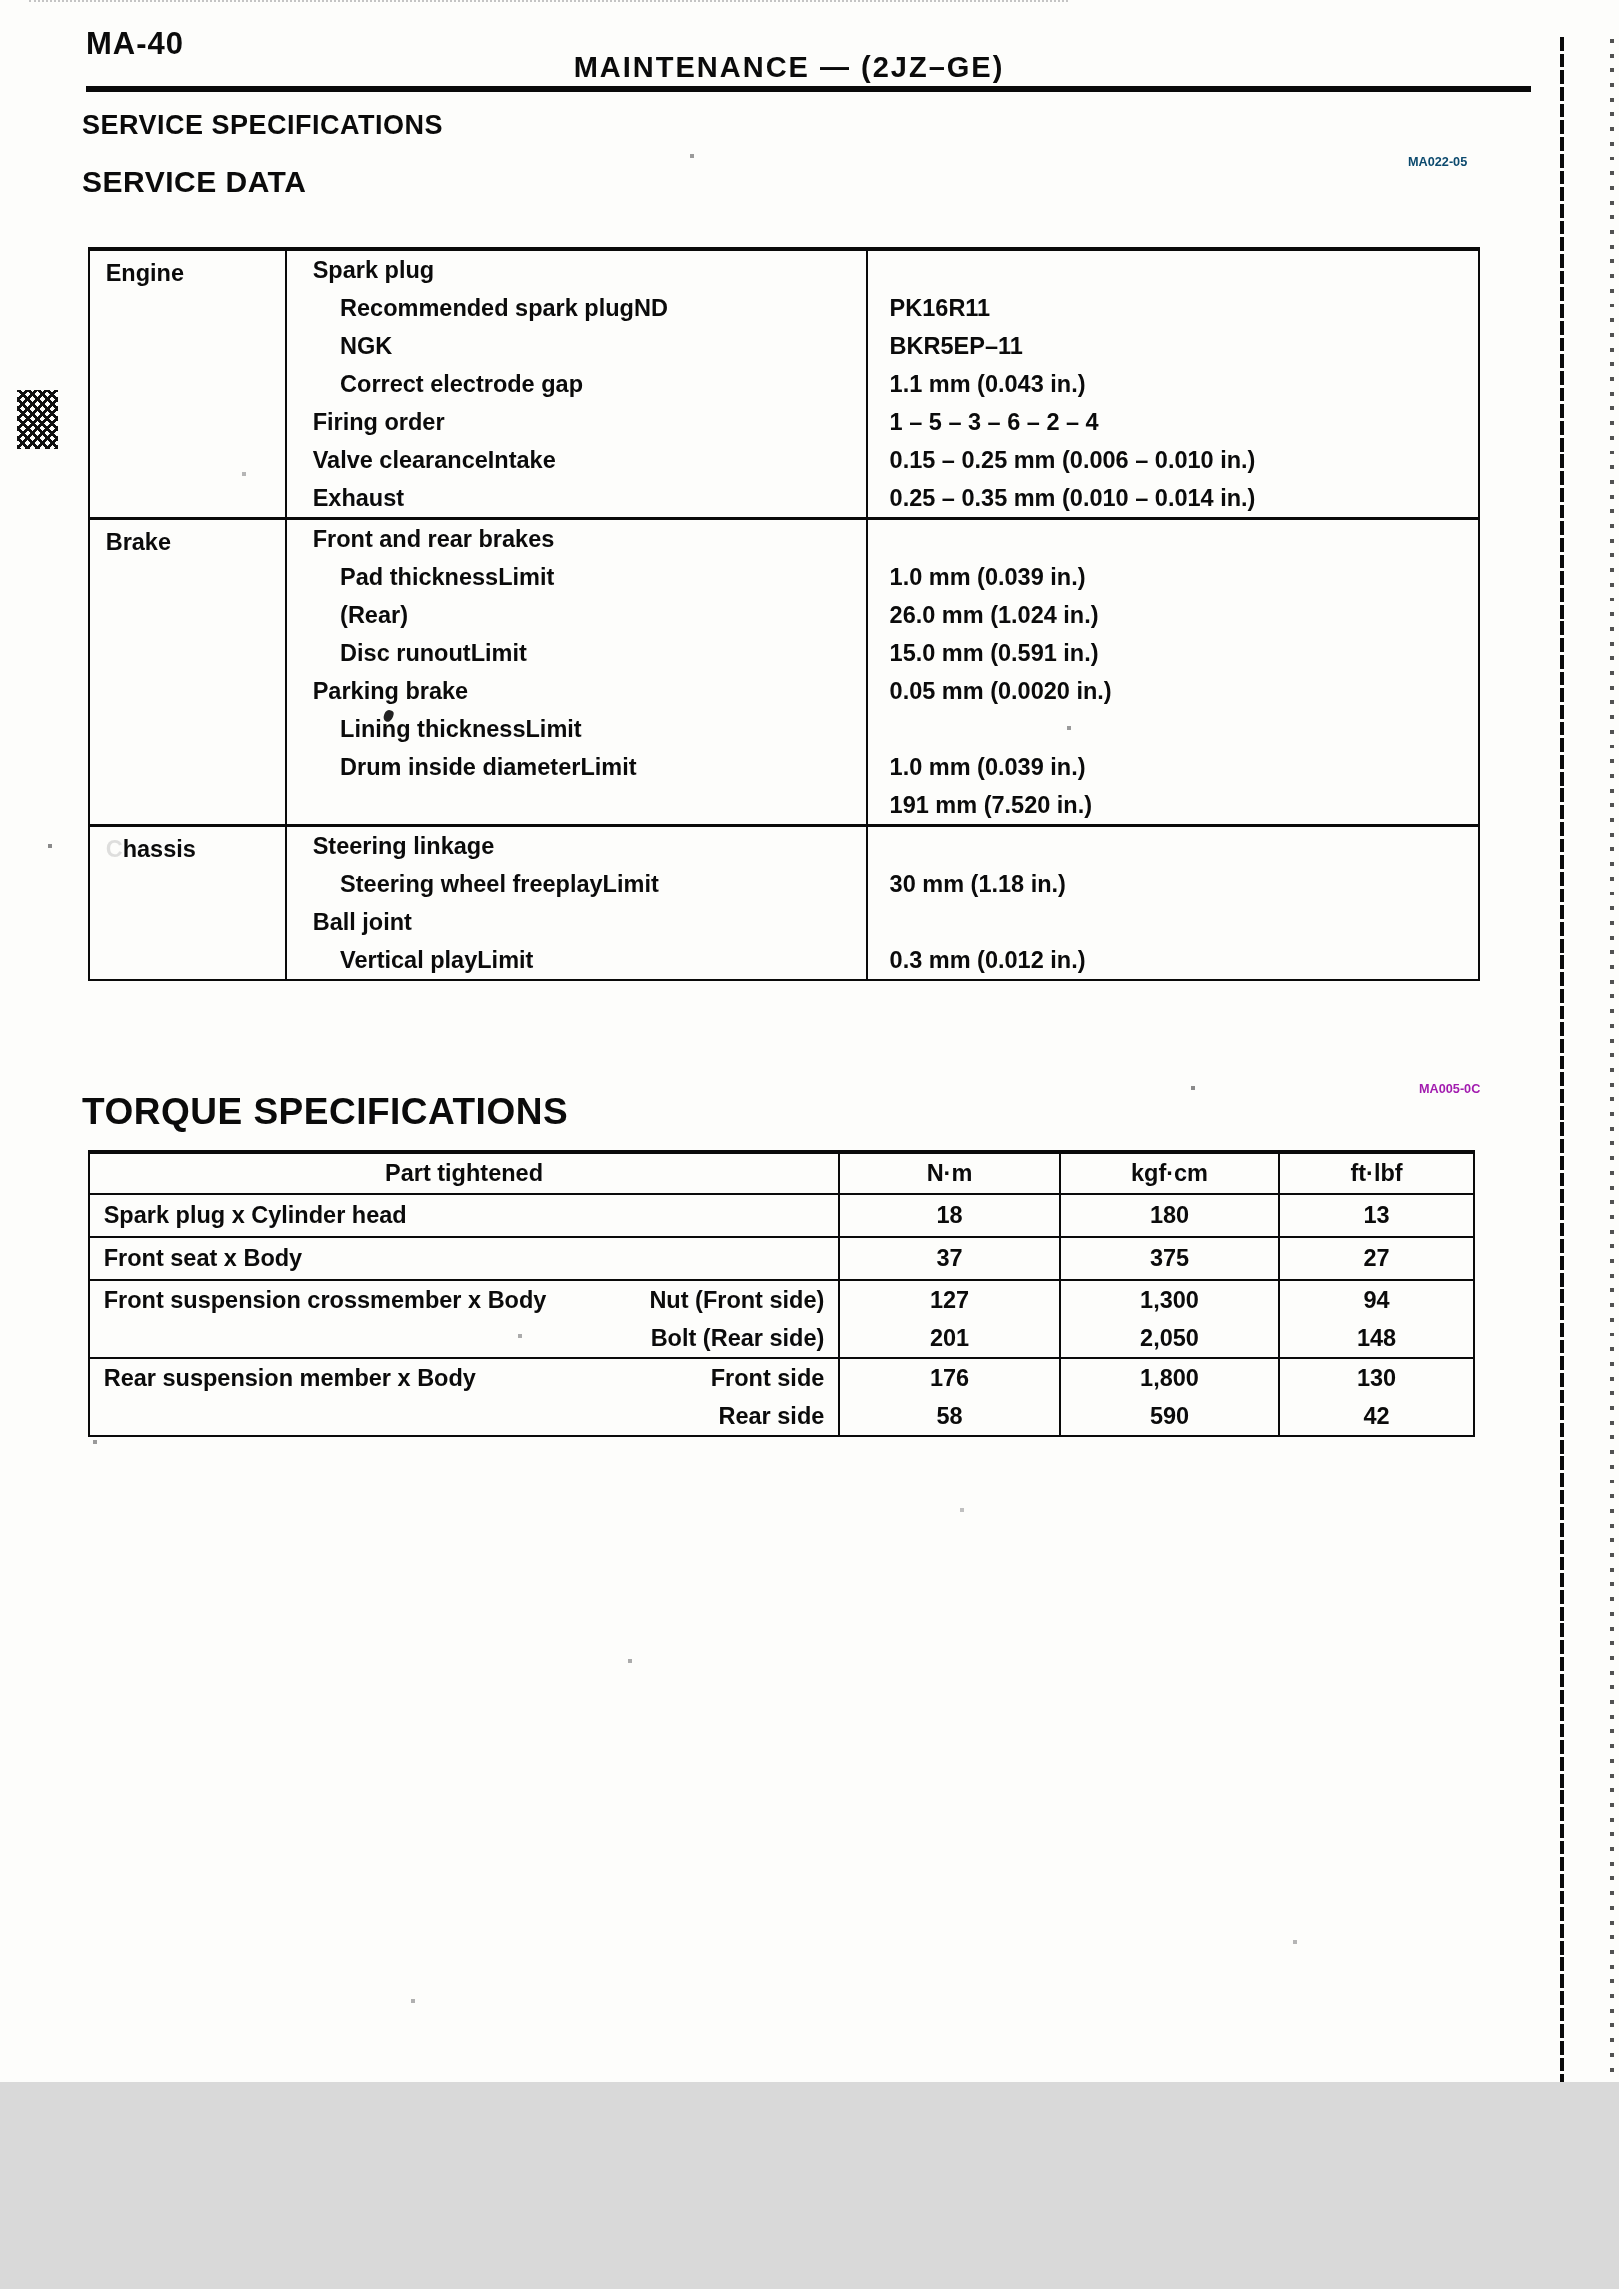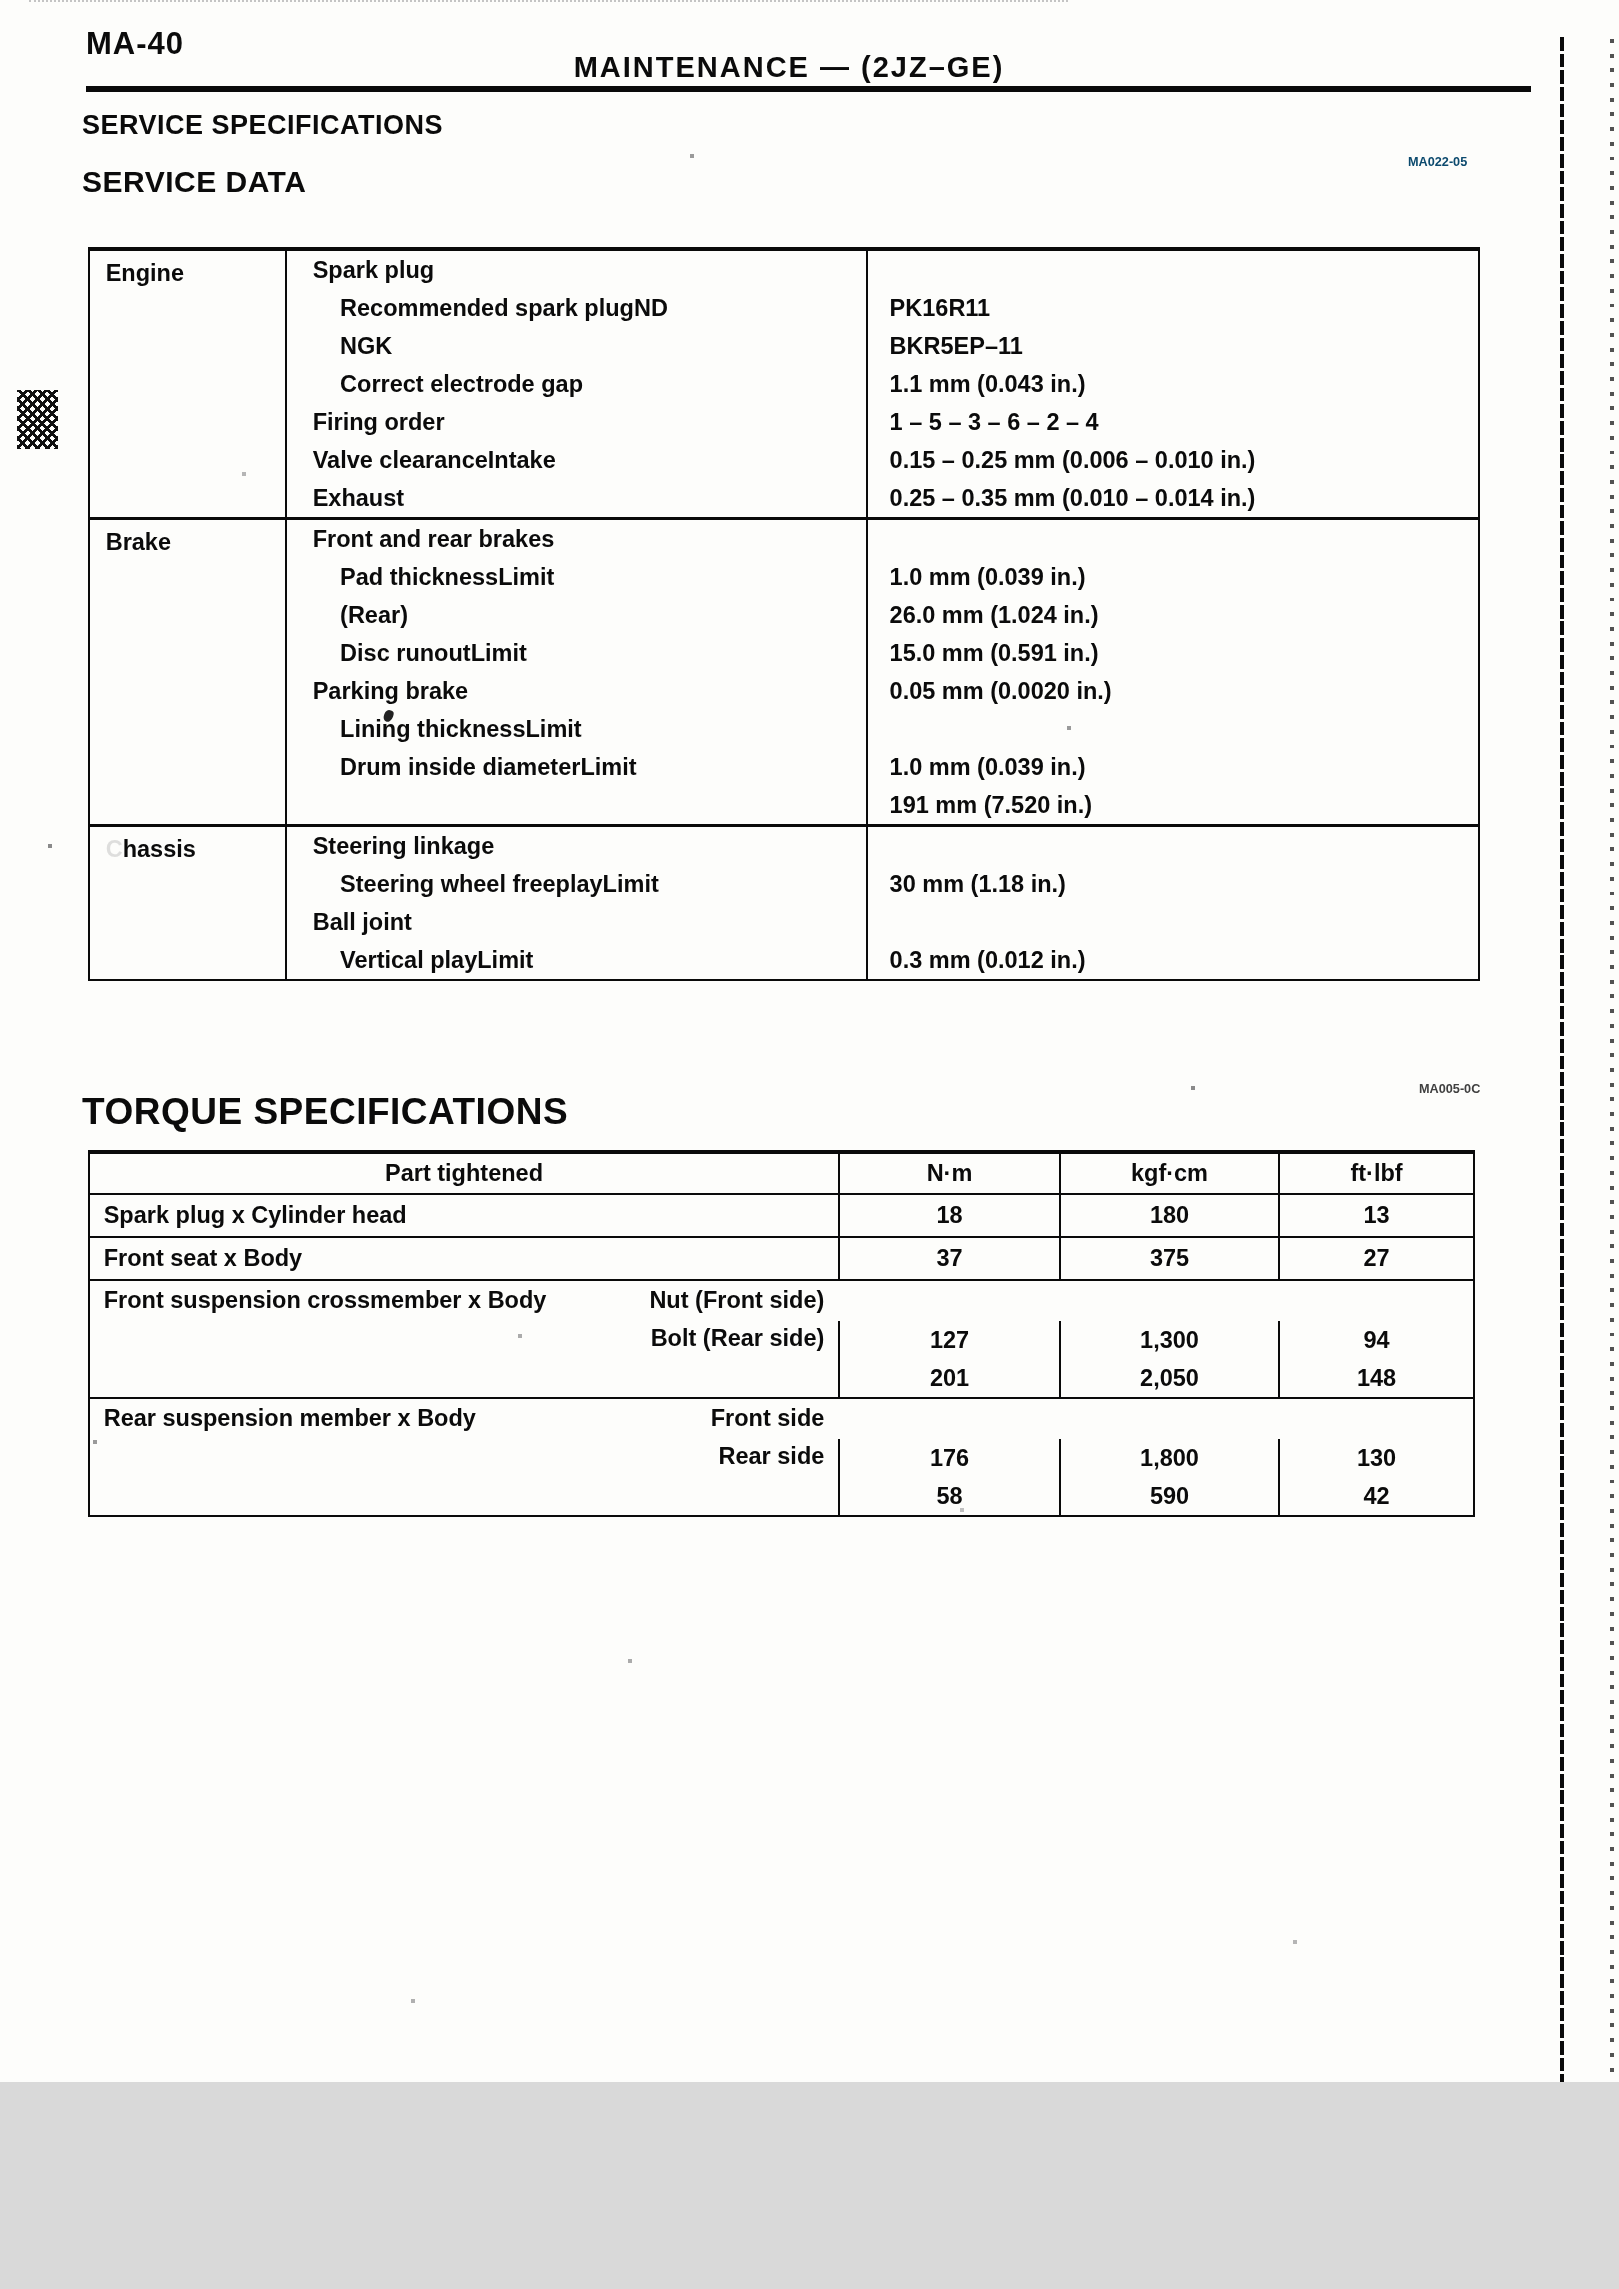--- a/index.html
+++ b/index.html
@@ -9,21 +9,21 @@
   }
   
   .page-num{position:absolute;left:86px;top:25.5px;font-size:31px;font-weight:900;letter-spacing:1px;}
   .hdr-title{position:absolute;left:0;top:51px;width:1578px;text-align:center;font-size:29px;font-weight:900;letter-spacing:2px;}
   .hdr-rule{position:absolute;left:86px;top:86px;width:1445px;height:5.9px;background:#0a0a0a;}
   
   .t-service{position:absolute;left:82px;top:110px;font-size:27px;font-weight:900;letter-spacing:0.5px;}
   .t-data{position:absolute;left:82px;top:165px;font-size:30px;font-weight:900;letter-spacing:0.5px;}
   .code1{position:absolute;left:1408px;top:155px;font-size:12.7px;font-weight:700;color:#0c4a6e;}
   .t-torque{position:absolute;left:82px;top:1091px;font-size:37px;font-weight:900;letter-spacing:0.5px;}
-  .code2{position:absolute;left:1419px;top:1082px;font-size:12.7px;font-weight:700;color:#404040;}
+  .code2{position:absolute;left:1419px;top:1082px;font-size:12.7px;font-weight:700;color:#a21caf;}
   
   .spec-table{position:absolute;left:88px;top:247px;width:1392px;border:2.9px solid #0a0a0a;border-top-width:4.9px;box-sizing:border-box;}
   .spec-section{display:grid;grid-template-columns:195px 581px 1fr;border-bottom:3.9px solid #0a0a0a;}
   .spec-section:last-child{border-bottom:none;}
   .cat{padding:8.8px 0 0 15.7px;font-size:23.5px;font-weight:700;}
   .fade{opacity:.12;}
   .items,.vals{border-left:2.9px solid #0a0a0a;box-sizing:border-box;}
   .r{height:38px;display:flex;align-items:center;font-size:23.5px;font-weight:700;white-space:nowrap;}
   .items .r{justify-content:flex-start;padding:0 15.7px 0 13.7px;margin-left:12px;}
   .label.ind{padding-left:27.4px;}
@@ -35,21 +35,21 @@
   .tq-row:last-child{border-bottom:none;}
   .tq-c{box-sizing:border-box;display:flex;align-items:center;justify-content:center;height:41px;white-space:nowrap;}
   .tq-c + .tq-c{border-left:2.9px solid #0a0a0a;}
   .tq-head .tq-c{height:39px;}
   .tq-c.part{justify-content:space-between;padding:0 13.7px 0 13.7px;}
   .tq-row.dbl .tq-c{height:76px;}
   .part2{display:grid;grid-template-columns:1fr auto;grid-template-rows:38px 38px;padding:0 13.7px 0 13.7px;align-items:center;justify-content:initial;}
   .part2 .pl{grid-column:1;grid-row:1;}
   .part2 .pq1{grid-column:2;grid-row:1;text-align:right;}
   .part2 .pq2{grid-column:2;grid-row:2;text-align:right;}
-  .num2{flex-direction:column;justify-content:center;margin-top:40px;}
+  .num2{flex-direction:column;justify-content:center;}
   .num2 span{height:38px;display:flex;align-items:center;justify-content:center;}
   
   .tab-marker{position:absolute;left:16.7px;top:390px;width:41px;height:59px;
     background:repeating-linear-gradient(45deg,#111 0 2.9px,transparent 2.9px 6.9px),
                repeating-linear-gradient(-45deg,#111 0 2.9px,transparent 2.9px 6.9px);}
   .top-dots{position:absolute;left:29px;top:0;width:1039px;height:0;border-top:2.9px dotted #c4c4c4;}
   .right-edge-line{position:absolute;left:1560px;top:37px;width:3.9px;height:2058px;
     background:repeating-linear-gradient(to bottom,#0a0a0a 0 13.7px,transparent 13.7px 16.7px);}
   .right-edge-dots{position:absolute;left:1610px;top:39px;width:3.9px;height:2215px;
     background:repeating-linear-gradient(to bottom,#333 0 3.9px,transparent 3.9px 14.7px);opacity:.85;}

